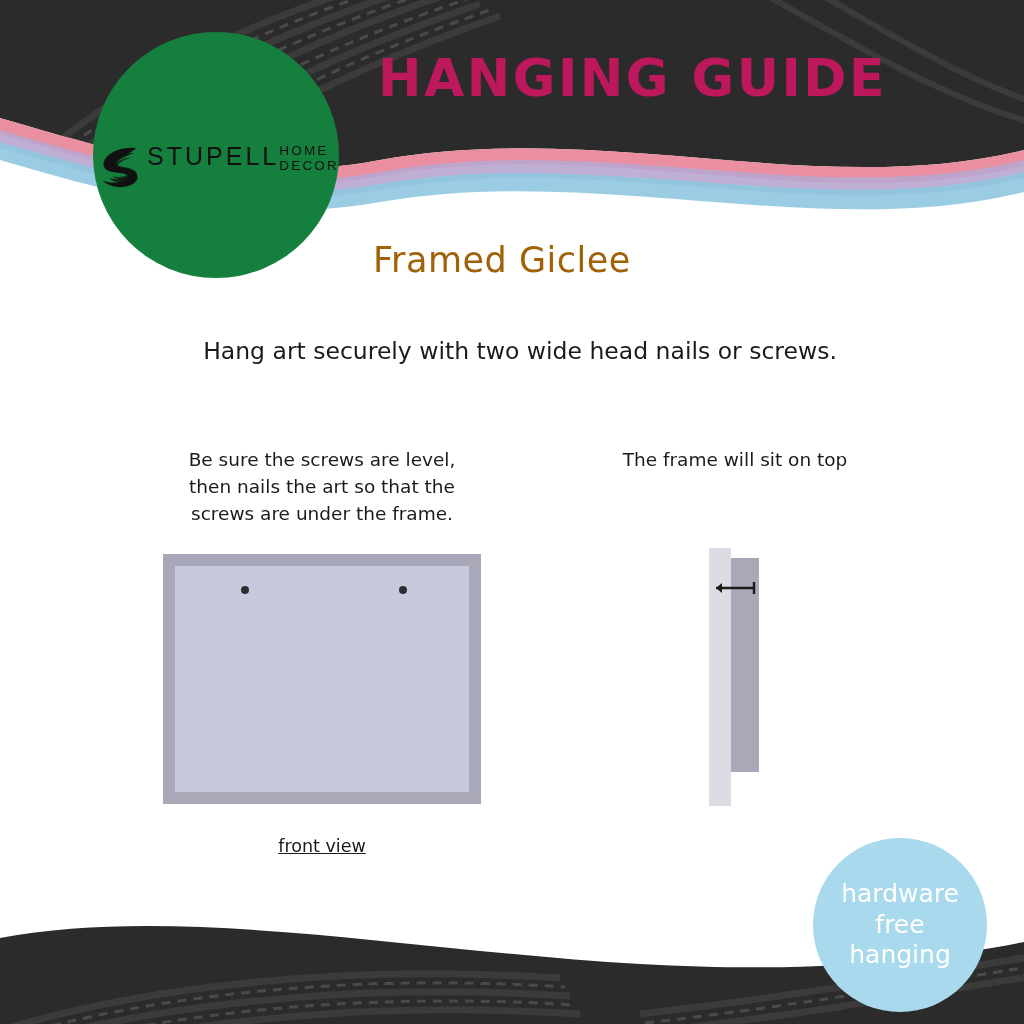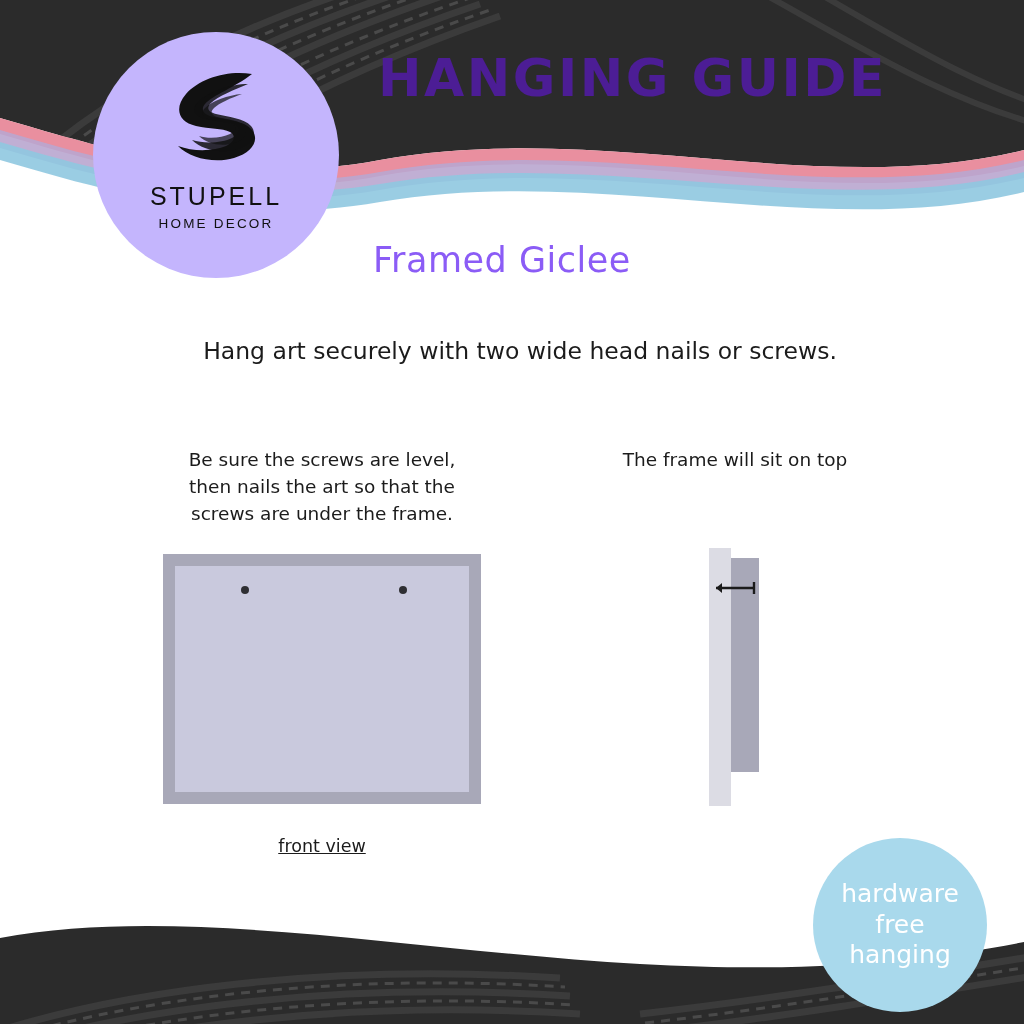--- a/index.html
+++ b/index.html
@@ -12,48 +12,48 @@
   }
   #page{position:absolute;inset:0;background:#fff;overflow:hidden;}
 
   
   .top-band{position:absolute;left:0;top:0;width:1024px;height:230px;overflow:hidden;}
   .bot-band{position:absolute;left:0;bottom:0;width:1024px;height:130px;overflow:hidden;}
 
   
   .logo-circle{
     position:absolute;left:93px;top:32px;width:246px;height:246px;border-radius:50%;
-    background:#c4b5fd;
-    display:flex;flex-direction:column;align-items:center;justify-content:flex-start;
+    background:#15803d;
+    display:flex;flex-direction:row;align-items:center;justify-content:flex-start;
     box-shadow:0 0 0 0 rgba(0,0,0,0);
     z-index:6;
   }
   .logo-mark{margin-top:28px;width:120px;height:120px;}
   .logo-name{
     font-family:"Liberation Sans", sans-serif;
     font-size:25px;letter-spacing:3px;color:#111;margin-top:2px;font-weight:400;
   }
   .logo-sub{
     font-family:"Liberation Sans", sans-serif;
     font-size:13.5px;letter-spacing:2.2px;color:#111;margin-top:5px;
   }
 
   
   .hg-title{
     position:absolute;left:378px;top:48px;
     font-family:"DejaVu Sans", sans-serif;
-    font-size:52px;font-weight:bold;color:#4c1d95;letter-spacing:2.5px;
+    font-size:52px;font-weight:bold;color:#be185d;letter-spacing:2.5px;
     z-index:7;
   }
 
   
   .product{
     position:absolute;left:373px;top:240px;
     font-family:"DejaVu Sans", sans-serif;
-    font-size:35px;color:#8b5cf6;letter-spacing:0.5px;
+    font-size:35px;color:#a16207;letter-spacing:0.5px;
   }
 
   
   .instruction{
     position:absolute;left:0;right:0;top:337px;text-align:center;
     font-family:"DejaVu Sans", sans-serif;
     font-size:23.5px;color:#1b1b1b;margin-left:16px;
   }
 
   

